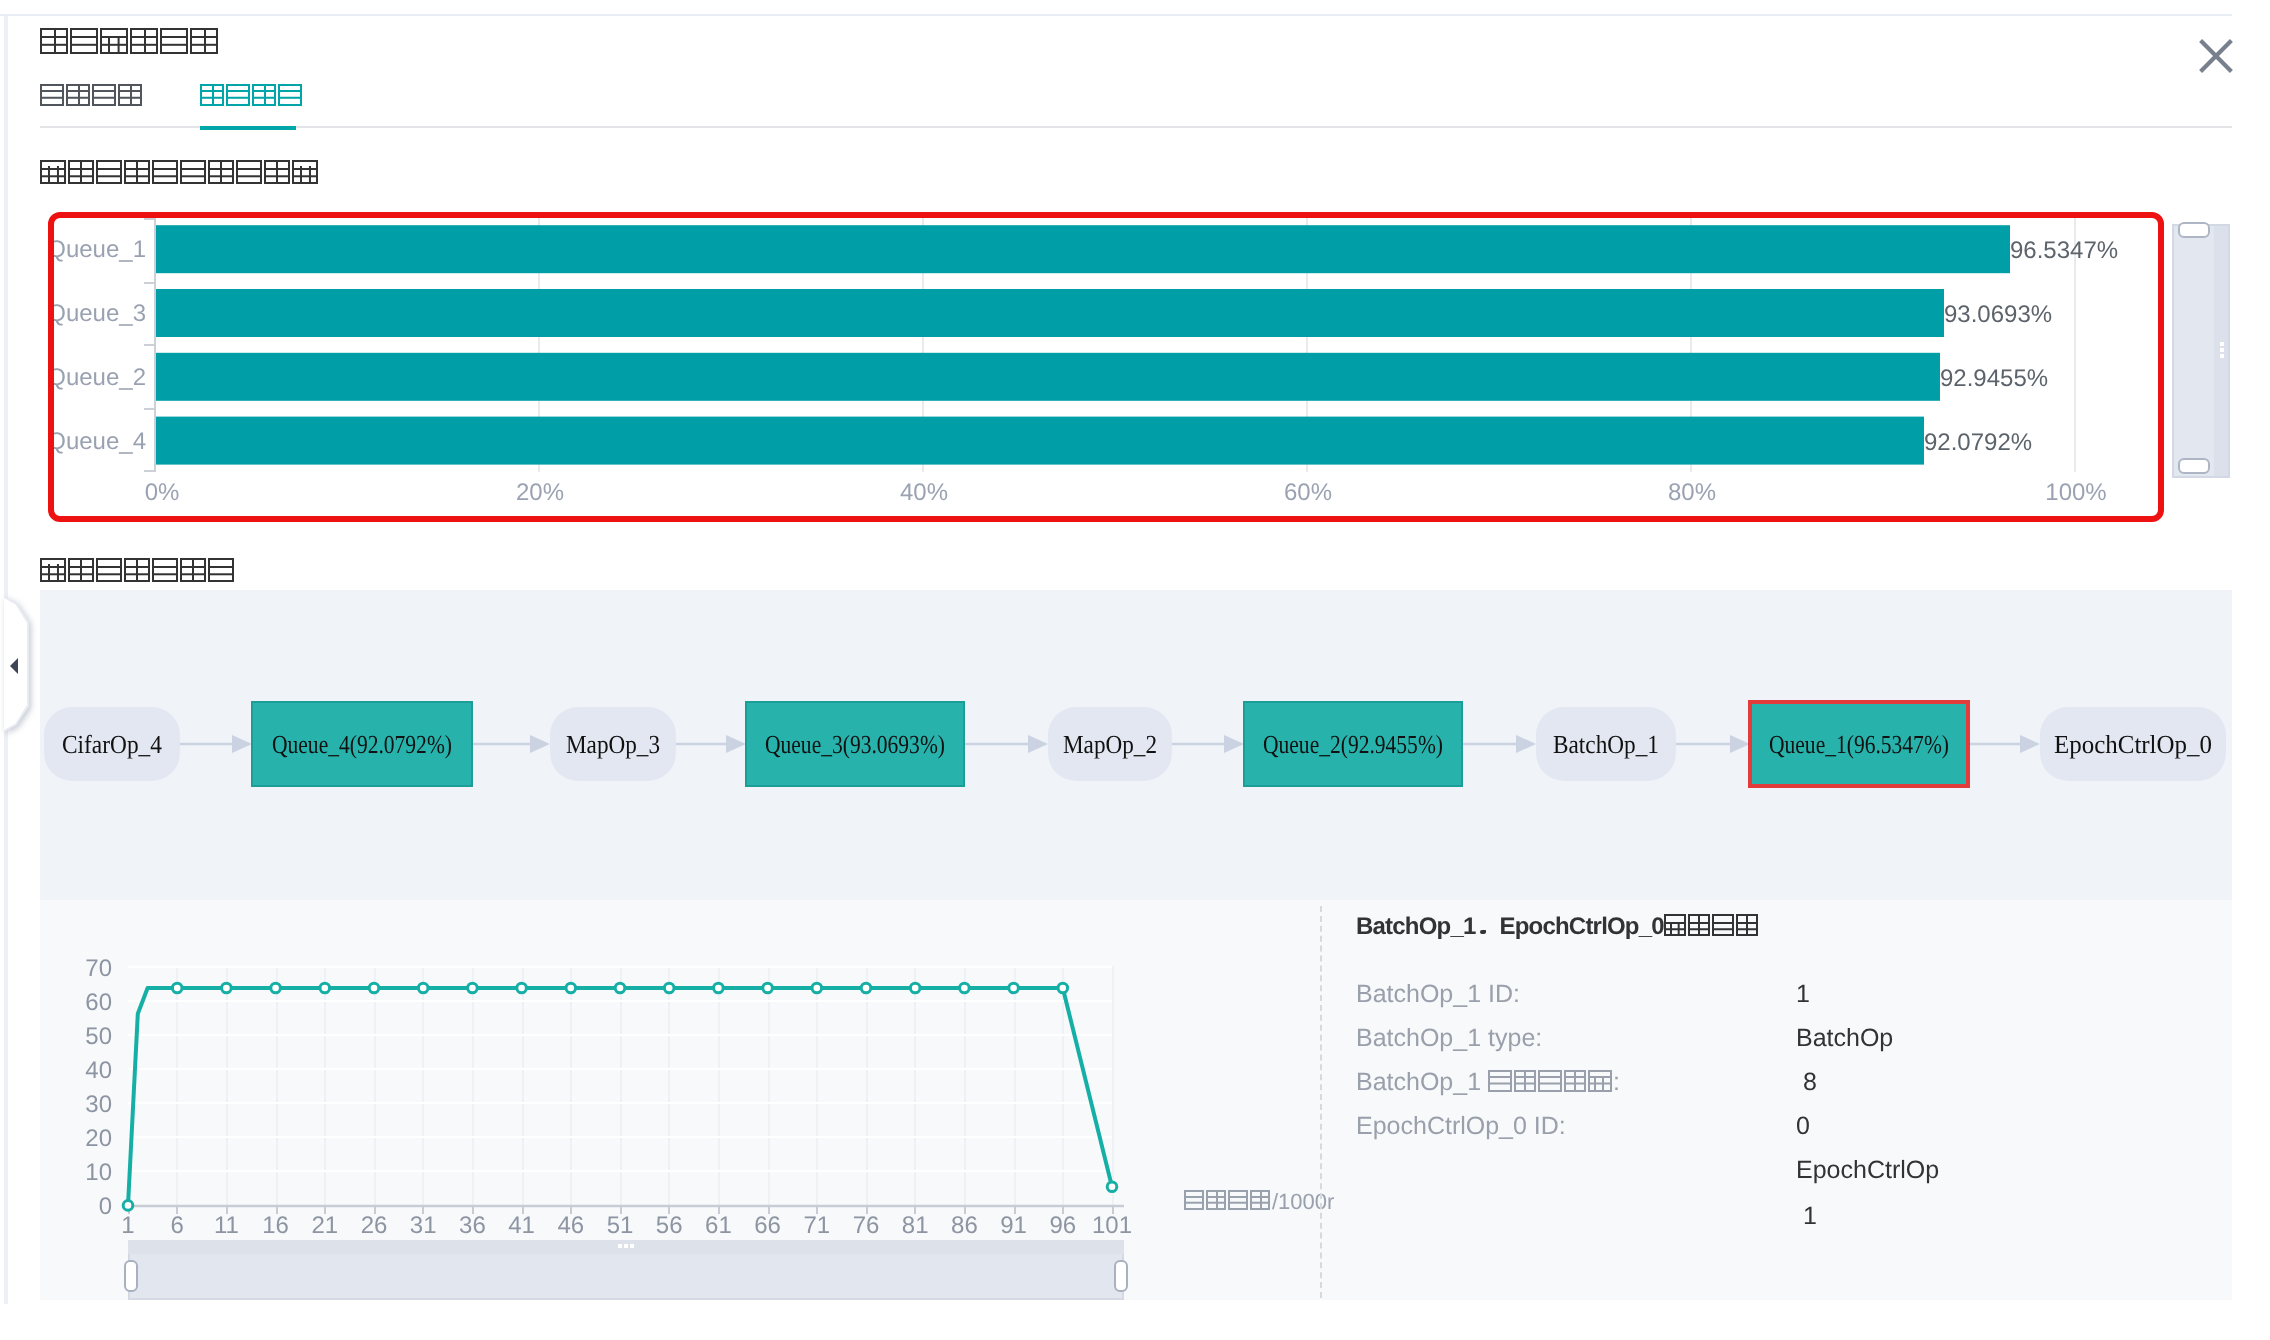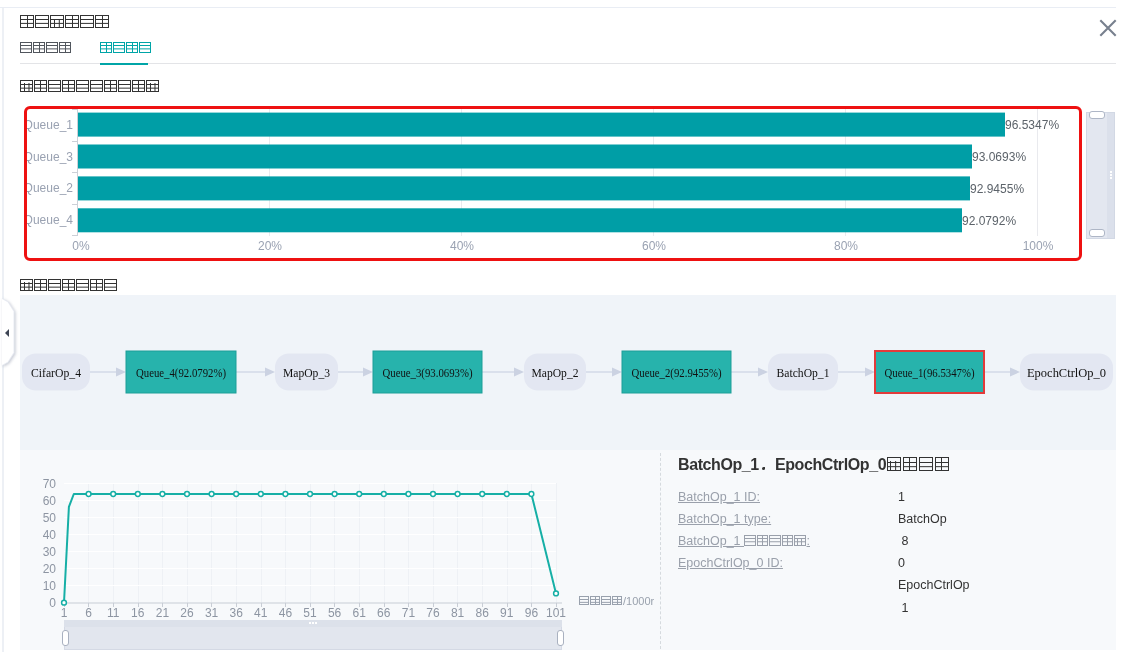--- a/index.html
+++ b/index.html
@@ -265,32 +265,32 @@
       <circle cx="413" cy="44" r="2.4"></circle>
       <circle cx="437.6" cy="44" r="2.4"></circle>
       <circle cx="462.2" cy="44" r="2.4"></circle>
       <circle cx="486.8" cy="44" r="2.4"></circle>
       <circle cx="511.4" cy="44" r="2.4"></circle>
       <circle cx="536" cy="143.4" r="2.4"></circle>
     </g>
 
     <text x="552" y="151" font-size="12" fill="#99a1ad"><tspan font-size="12"> </tspan></text>
   </svg>
-  <div class="abs" style="left:579px;top:594.5px;font-size:11px;color:#99a1ad;"><span class="cj"><i></i></span><span class="cj v"><i></i></span><span class="cj"><i></i></span><span class="cj v"><i></i></span>/1000r</div>
+  <div class="abs" style="left:592px;top:594.5px;font-size:11px;color:#99a1ad;"><span class="cj"><i></i></span><span class="cj v"><i></i></span><span class="cj"><i></i></span><span class="cj v"><i></i></span>/1000r</div>
 
   <div class="abs" style="left:64px;top:619.5px;width:498px;height:7px;background:#dce1ea;"></div>
   <div class="abs" style="left:309px;top:622px;width:2px;height:2px;background:#fff;box-shadow:3px 0 0 #fff,6px 0 0 #fff;"></div>
   <div class="abs" style="left:64px;top:626.5px;width:498px;height:23px;background:#e2e6ee;border:1px solid #d4d9e4;border-top:none;box-sizing:border-box;"></div>
   <div class="abs" style="left:61.5px;top:630px;width:5px;height:14px;background:#fff;border:1px solid #a9b1c0;border-radius:3px;"></div>
   <div class="abs" style="left:557px;top:630px;width:5px;height:14px;background:#fff;border:1px solid #a9b1c0;border-radius:3px;"></div>
 
   <div class="abs" style="left:660px;top:453px;width:0;height:196px;border-left:1px dashed #d5dade;"></div>
 
-  <div class="abs" style="left:678px;top:456px;font-size:16px;font-weight:bold;color:#333;letter-spacing:-0.4px;">BatchOp_1<span class="dun"></span>EpochCtrlOp_0<span class="cj h"><i></i></span><span class="cj v"><i></i></span><span class="cj"><i></i></span><span class="cj v"><i></i></span></div>
-  <div class="abs" style="left:678px;top:485.5px;font-size:12.5px;color:#9aa0ab;line-height:22.2px;text-decoration:underline;">
+  <div class="abs" style="left:678px;top:456px;font-size:12px;font-weight:bold;color:#333;letter-spacing:-0.4px;">BatchOp_1<span class="dun"></span>EpochCtrlOp_0<span class="cj h"><i></i></span><span class="cj v"><i></i></span><span class="cj"><i></i></span><span class="cj v"><i></i></span></div>
+  <div class="abs" style="left:678px;top:485.5px;font-size:12.5px;color:#9aa0ab;line-height:22.2px;">
     <div>BatchOp_1 ID:</div>
     <div>BatchOp_1 type:</div>
     <div>BatchOp_1 <span class="cj"><i></i></span><span class="cj v"><i></i></span><span class="cj"><i></i></span><span class="cj v"><i></i></span><span class="cj h"><i></i></span>:</div>
     <div>EpochCtrlOp_0 ID:</div>
   </div>
   <div class="abs" style="left:898px;top:485.5px;font-size:12.5px;color:#333;line-height:22.2px;">
     <div>1</div>
     <div>BatchOp</div>
     <div>&nbsp;8</div>
     <div>0</div>

